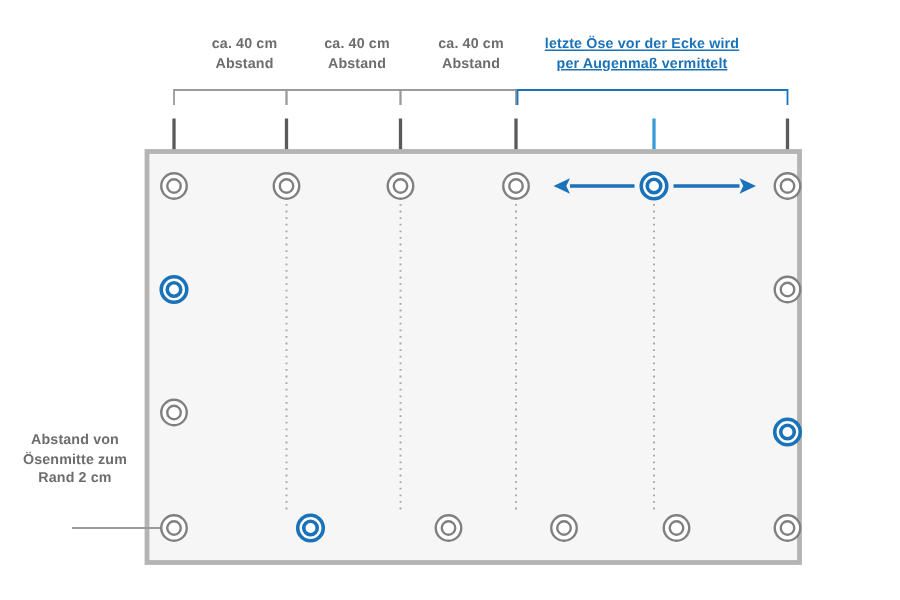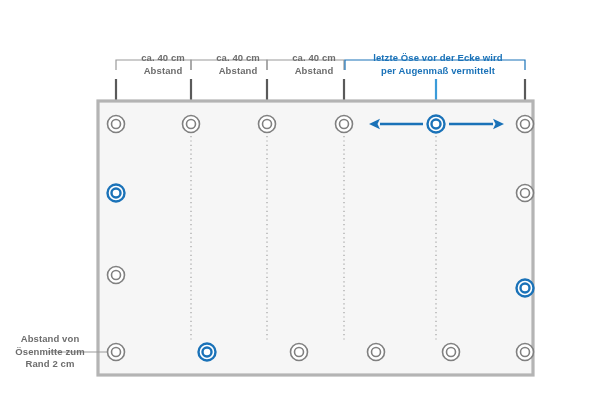--- a/index.html
+++ b/index.html
@@ -30,21 +30,20 @@
   .lbl {
     position: absolute;
     font-family: "Liberation Sans", sans-serif;
     font-size: 9.5px;
     font-weight: bold;
     line-height: 12.5px;
     color: #6d6d6d;
     text-align: center;
     white-space: pre-line;
     letter-spacing: 0.1px;
-    margin-top: 28px;
   }
   .lbl.blue { color: #1a72b8; }
   .lbl.center-note {
     color: #7a7a7a;
     text-align: center;
   }
   .lbl.left-note {
     color: #6d6d6d;
     text-align: center;
   }
@@ -122,19 +121,19 @@
         <circle cx="525" cy="288" r="4.5" fill="none" stroke="#1a72b8" stroke-width="2.4"></circle>
       </g>
   </svg>
 
   <div class="lbl" id="sp1" style="left: 125px; top: 24px; width: 76px;">ca. 40 cm
 Abstand</div>
   <div class="lbl" id="sp2" style="left: 200px; top: 24px; width: 76px;">ca. 40 cm
 Abstand</div>
   <div class="lbl" id="sp3" style="left: 276px; top: 24px; width: 76px;">ca. 40 cm
 Abstand</div>
-  <div class="lbl blue" id="cn" style="left: 352px; top: 24px; width: 172px;">letzte Öse vor der Ecke wird
+  <div class="lbl blue" id="cn" style="left: 342px; top: 24px; width: 172px; text-decoration: underline;">letzte Öse vor der Ecke wird
 per Augenmaß vermittelt</div>
-  <div class="lbl left-note" id="en" style="left: 0px; top: 305px; width: 100px;">Abstand von
+  <div class="lbl left-note" id="en" style="left: 0px; top: 288px; width: 100px;">Abstand von
 Ösenmitte zum
 Rand 2 cm</div>
 
 </div>
 
 </body></html>

